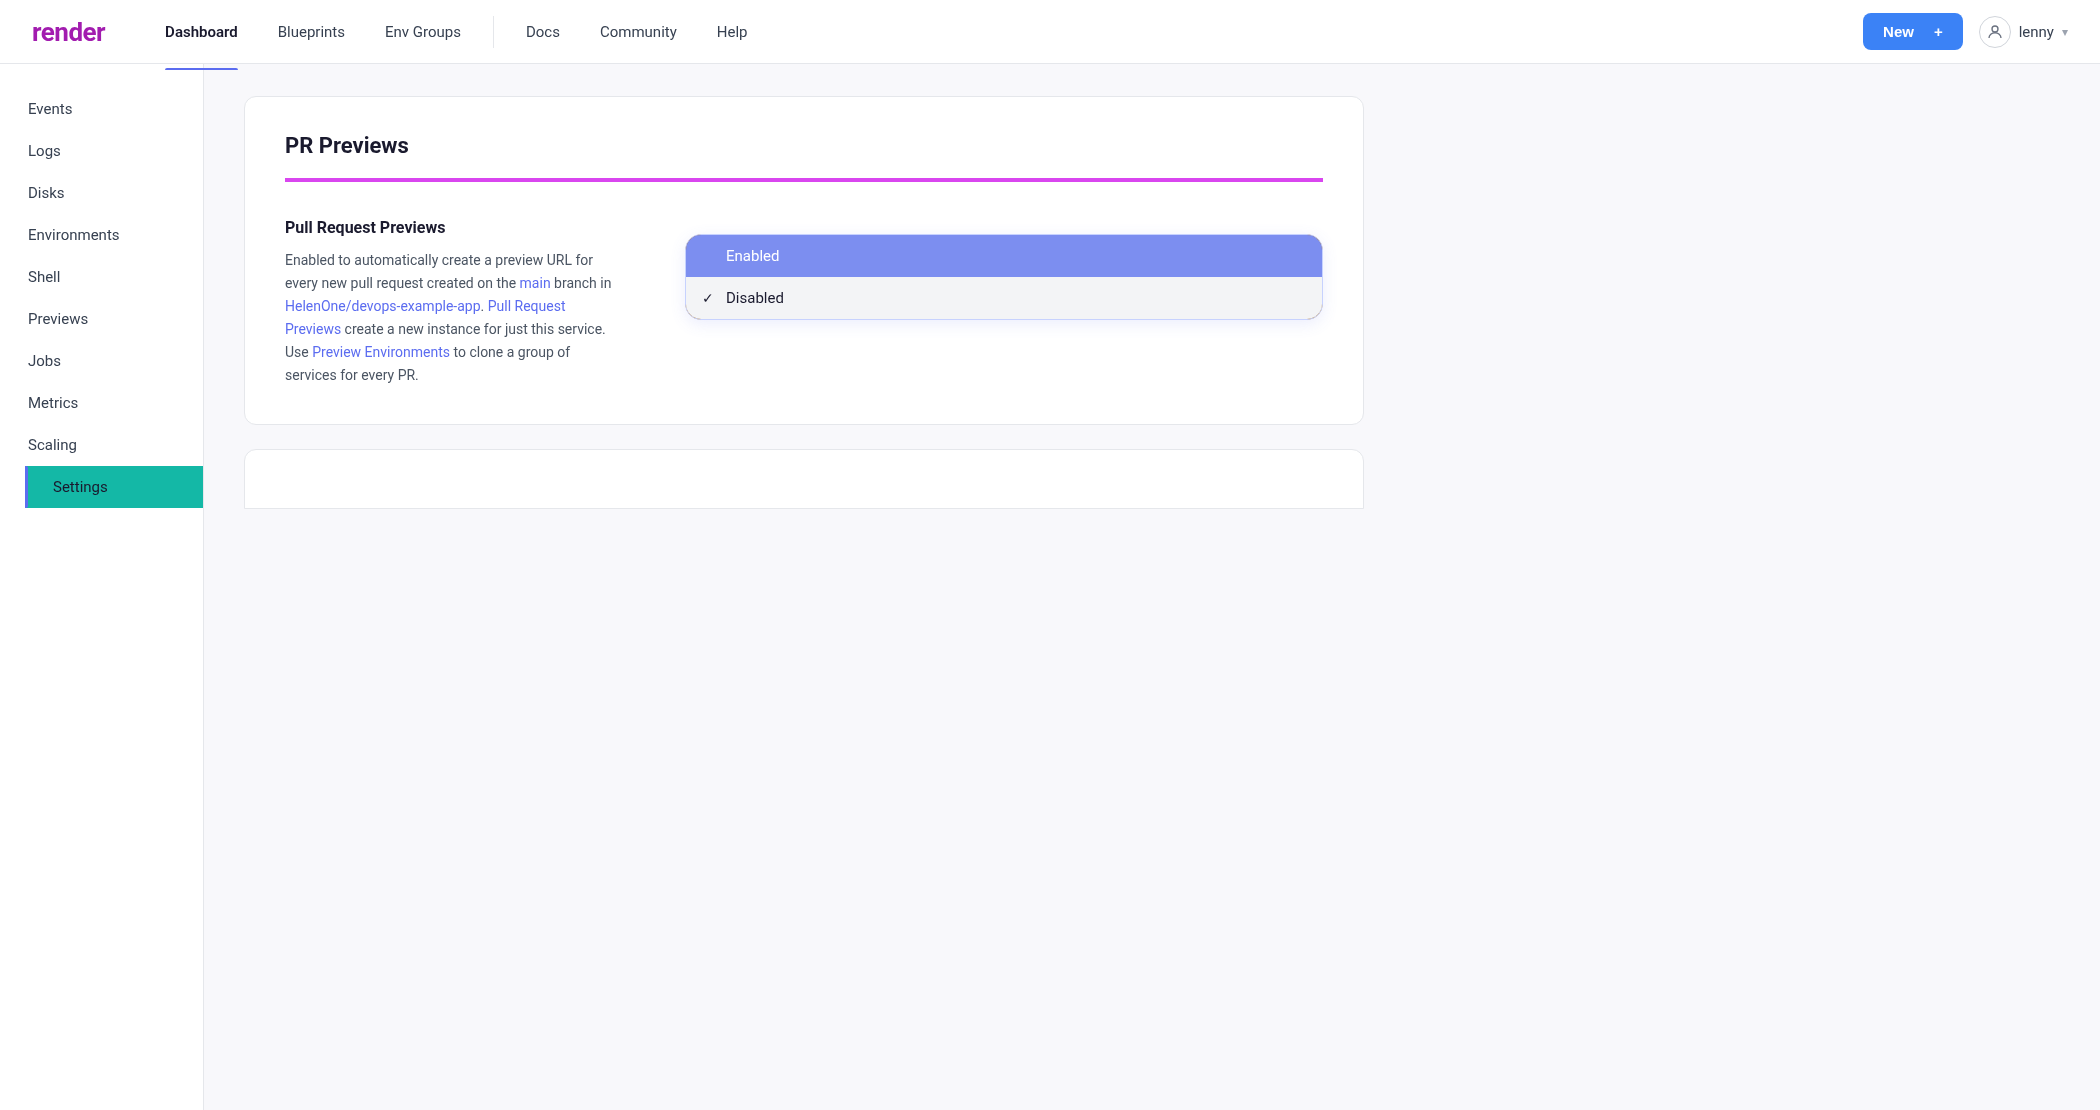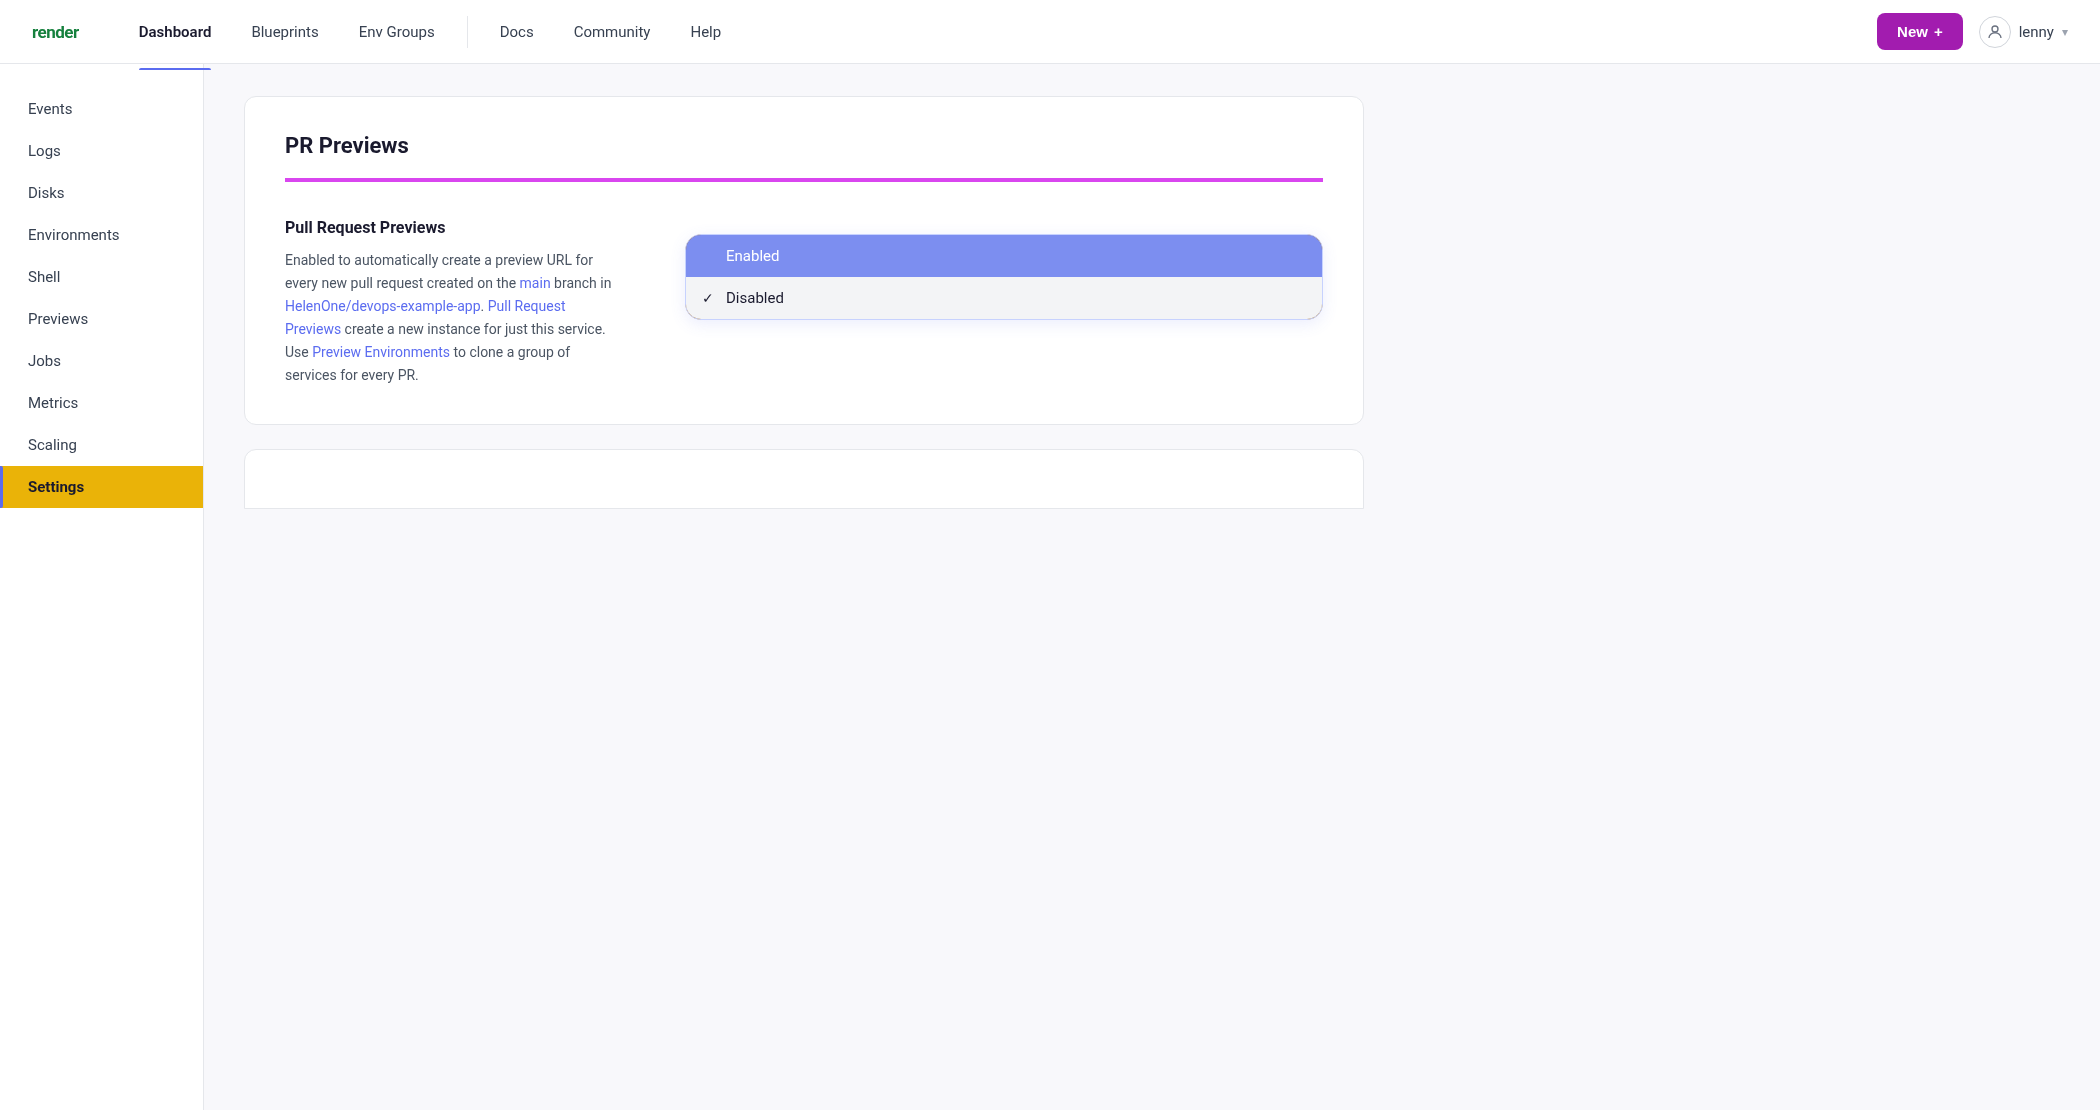--- a/index.html
+++ b/index.html
@@ -15,23 +15,23 @@
       background: #fff;
       border-bottom: 1px solid #e5e7eb;
       display: flex;
       align-items: center;
       padding: 0 32px;
       height: 64px;
       position: relative;
       z-index: 100;
     }
     .logo {
-      font-size: 17px;
+      font-size: 26px;
       font-weight: 700;
-      color: #15803d;
+      color: #a21caf;
       margin-right: 40px;
       letter-spacing: -0.5px;
     }
     .nav-links {
       display: flex;
       align-items: center;
       gap: 0;
     }
     .nav-item {
       padding: 0 20px;
@@ -64,31 +64,31 @@
       background: #e5e7eb;
       margin: 0 12px;
     }
     .nav-right {
       margin-left: auto;
       display: flex;
       align-items: center;
       gap: 16px;
     }
     .btn-new {
-      background: #a21caf;
+      background: #3b82f6;
       color: #fff;
       border: none;
       border-radius: 8px;
       padding: 10px 20px;
       font-size: 15px;
       font-weight: 600;
       cursor: pointer;
       display: flex;
       align-items: center;
-      gap: 6px;
+      gap: 20px;
     }
     .user-area {
       display: flex;
       align-items: center;
       gap: 8px;
       cursor: pointer;
     }
     .user-icon {
       width: 32px;
       height: 32px;
@@ -125,23 +125,24 @@
     .sidebar-item {
       display: flex;
       align-items: center;
       padding: 12px 28px;
       font-size: 15px;
       color: #374151;
       cursor: pointer;
       position: relative;
     }
     .sidebar-item.active {
-      background: #eab308;
-      font-weight: 700;
-      color: #1a1a2e;
+      background: #14b8a6;
+      font-weight: 400;
+      color: #1a1a2e;
+      margin-left: 25px;
     }
     .sidebar-item.active::before {
       content: '';
       position: absolute;
       left: 0;
       top: 0;
       bottom: 0;
       width: 3px;
       background: #5b6cf0;
       border-radius: 0 2px 2px 0;

